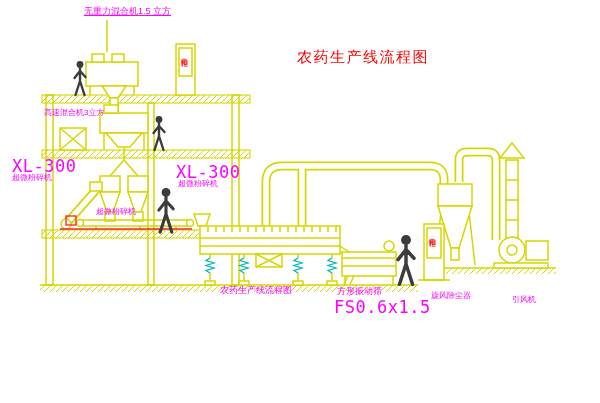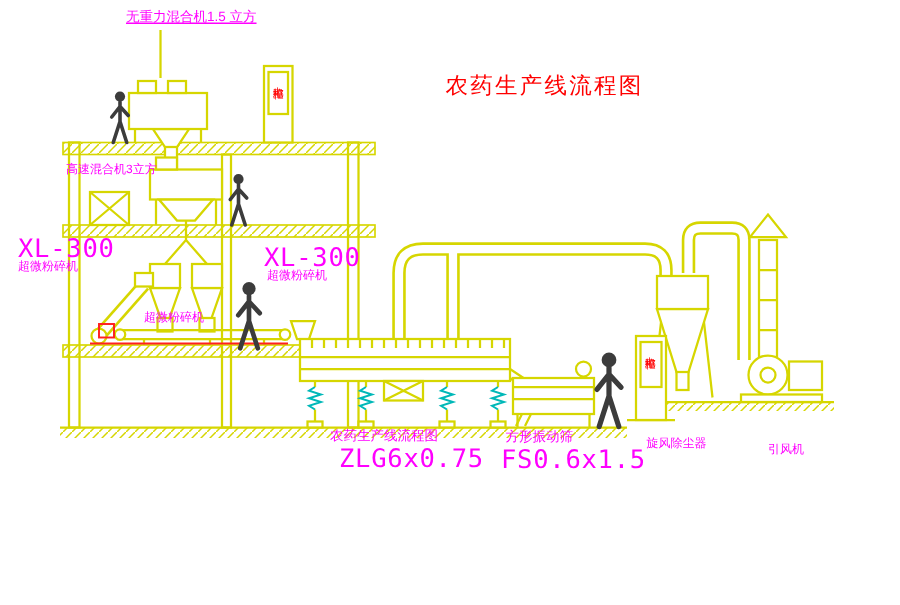--- a/index.html
+++ b/index.html
@@ -185,21 +185,20 @@
 </div>
 
 <div class="lbl s9" style="left:84px;top:7px;text-decoration:underline;">无重力混合机1.5 立方</div>
 <div class="lbl s8" style="left:44px;top:109px;">高速混合机3立方</div>
 <div class="lbl mono" style="left:12px;top:157px;">XL-300</div>
 <div class="lbl s8" style="left:12px;top:174px;">超微粉碎机</div>
 <div class="lbl mono" style="left:176px;top:163px;">XL-300</div>
 <div class="lbl s8" style="left:178px;top:180px;">超微粉碎机</div>
 <div class="lbl s8" style="left:96px;top:208px;">超微粉碎机</div>
 <div class="lbl s9" style="left:220px;top:286px;">农药生产线流程图</div>
-<div class="lbl mono" style="left:226px;top:297px;">ZLG6x0.75</div>
 <div class="lbl s9" style="left:337px;top:287px;">方形振动筛</div>
 <div class="lbl mono" style="left:334px;top:298px;">FS0.6x1.5</div>
 <div class="lbl s8" style="left:431px;top:292px;">旋风除尘器</div>
 <div class="lbl s8" style="left:512px;top:296px;">引风机</div>
 
 <div class="vtext" style="left:181px;top:52px;">电控柜</div>
 <div class="vtext" style="left:429px;top:232px;">电控柜</div>
 
 </div>
 

